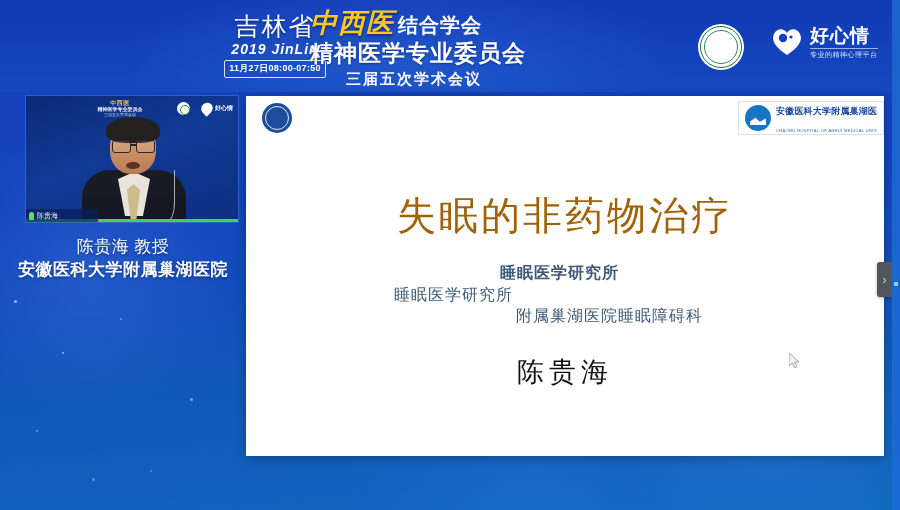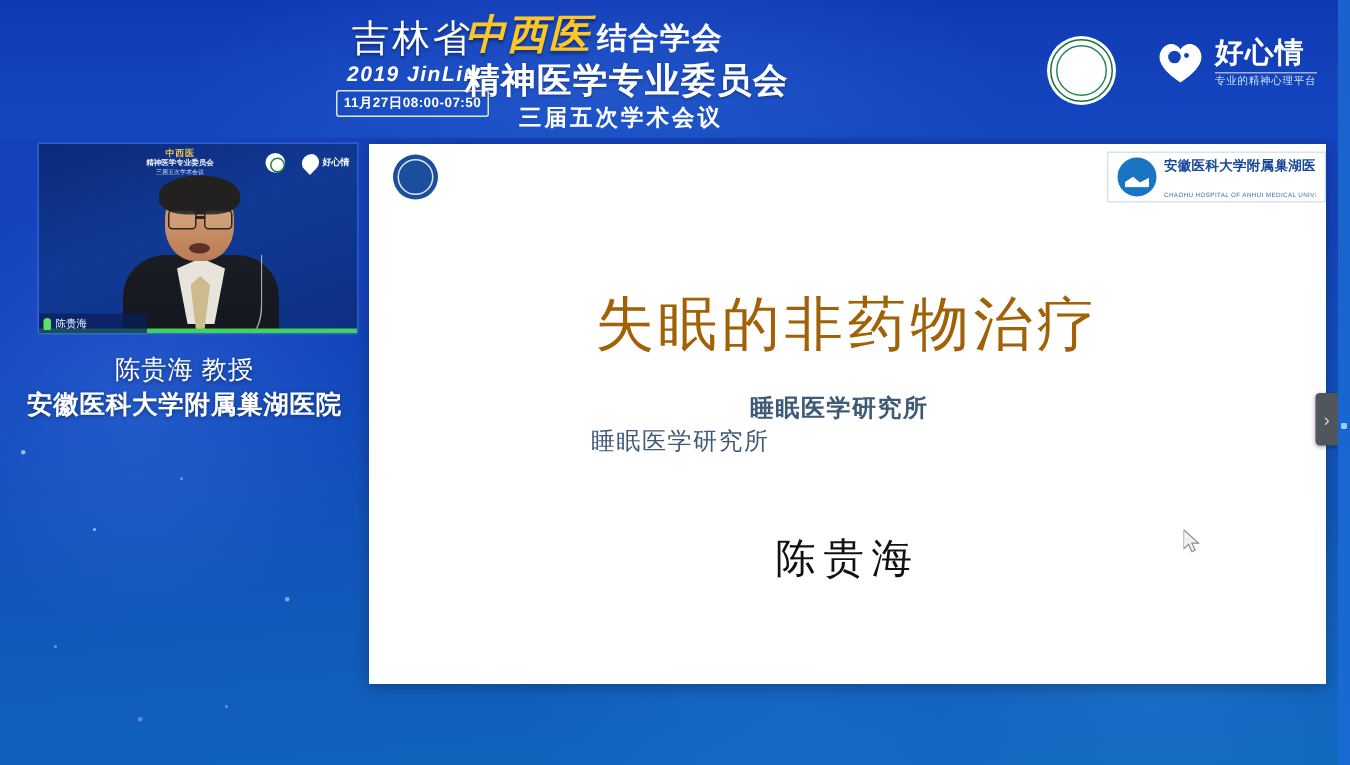--- a/index.html
+++ b/index.html
@@ -592,20 +592,21 @@
       </span>
     </div>
 
     <div id="slide-title">失眠的非药物治疗</div>
 
     <div id="slide-affil">
       <div class="af-line1">睡眠医学研究所</div>
       <div class="af-row">
         <span class="af-uni">睡眠医学研究所</span>
       </div>
+      <div class="af-line3">附属巢湖医院睡眠障碍科</div>
     </div>
 
     <div id="slide-presenter">陈贵海</div>
   </div>
 
   <div id="panel-toggle">
     <span class="chev">›</span>
   </div>
   <div id="right-edge">
     <span class="dot"></span>

